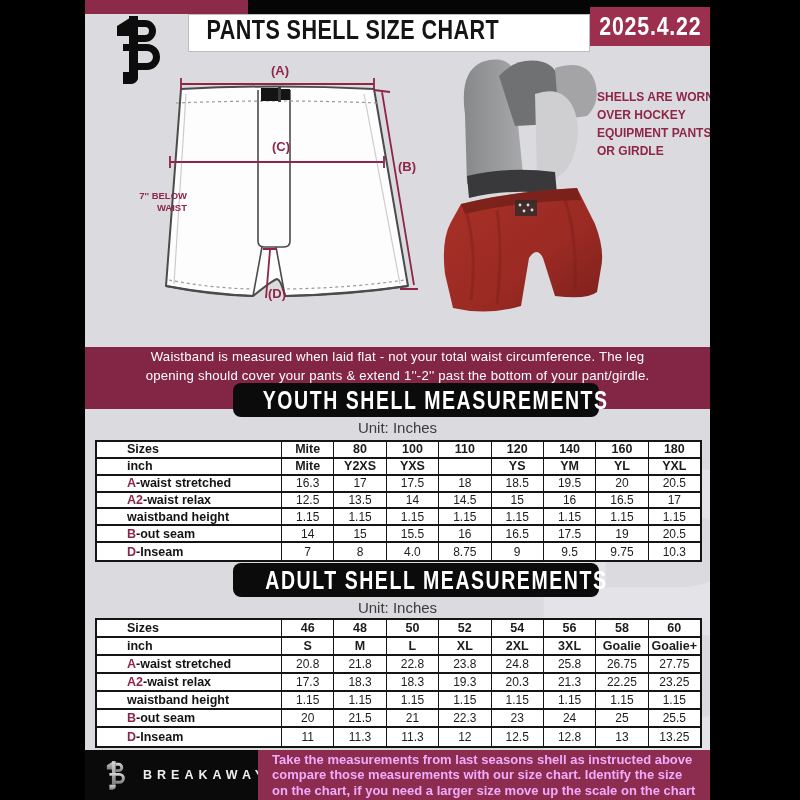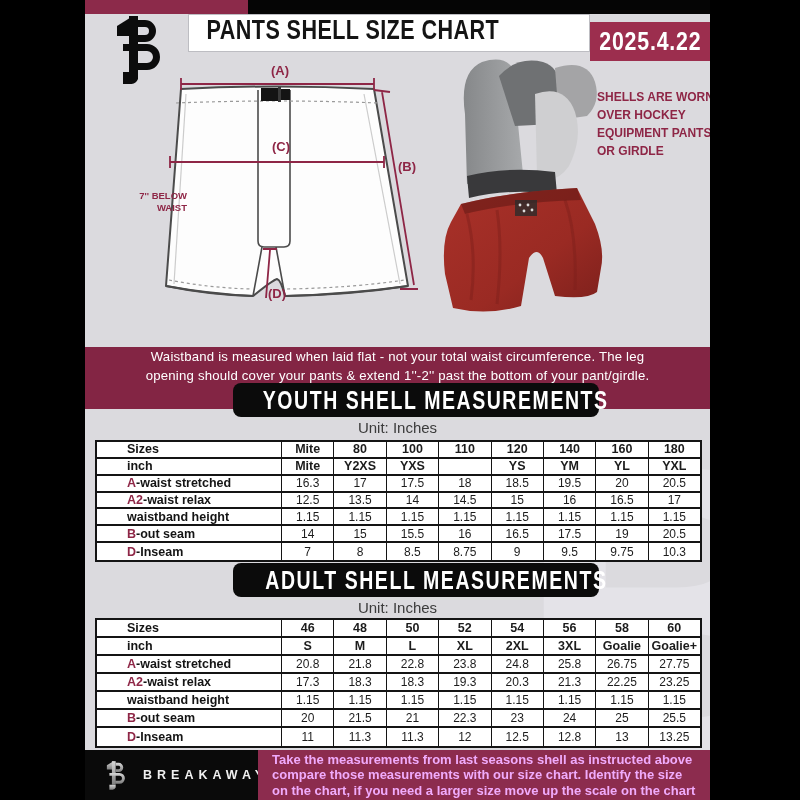--- a/index.html
+++ b/index.html
@@ -9,21 +9,21 @@
 
   
   .topstrip-maroon{position:absolute;left:0;top:0;width:163px;height:14px;background:#8c2a4a;}
   .topstrip-black{position:absolute;left:163px;top:0;width:462px;height:14px;background:#050505;}
 
   
   .title-box{position:absolute;left:103px;top:14px;width:402px;height:38px;background:#fff;
              border:1px solid #bdbdc2;box-sizing:border-box;display:flex;}
   .title-box span{display:inline-block;transform:scaleX(.8);transform-origin:left center;
                   font-size:27px;font-weight:700;letter-spacing:.5px;color:#141414;padding-left:22px;white-space:nowrap;}
-  .date-box{position:absolute;left:505px;top:22px;width:120px;height:39px;background:#9c2e4e;
+  .date-box{position:absolute;left:505px;top:7px;width:120px;height:39px;background:#9c2e4e;
             display:flex;align-items:center;justify-content:center;}
   .date-box span{transform:scaleX(.82);font-size:26px;font-weight:800;color:#fff;letter-spacing:1px;}
   .logo{position:absolute;left:18px;top:14px;}
 
   
   .dlabel{position:absolute;font-size:13px;font-weight:800;color:#8e2646;}
   .waist-note{position:absolute;left:20px;top:146px;width:82px;text-align:right;
               font-size:9.5px;font-weight:700;color:#8e2646;line-height:12px;margin-top:44px;}
   .side-note{position:absolute;left:512px;top:88px;width:130px;font-size:12px;font-weight:700;
              color:#8e2646;line-height:18px;}
@@ -233,21 +233,21 @@
           <div class="t-cell">16</div>
           <div class="t-cell">16.5</div>
           <div class="t-cell">17.5</div>
           <div class="t-cell">19</div>
           <div class="t-cell">20.5</div>
         </div>
         <div class="t-row">
           <div class="t-label"><span class="pfx">D</span>-Inseam</div>
           <div class="t-cell">7</div>
           <div class="t-cell">8</div>
-          <div class="t-cell">8.5</div>
+          <div class="t-cell">4.0</div>
           <div class="t-cell">8.75</div>
           <div class="t-cell">9</div>
           <div class="t-cell">9.5</div>
           <div class="t-cell">9.75</div>
           <div class="t-cell">10.3</div>
         </div>
       </div>
 
     <div class="section-banner" style="top:563px;">
       <span>ADULT SHELL MEASUREMENTS</span>

